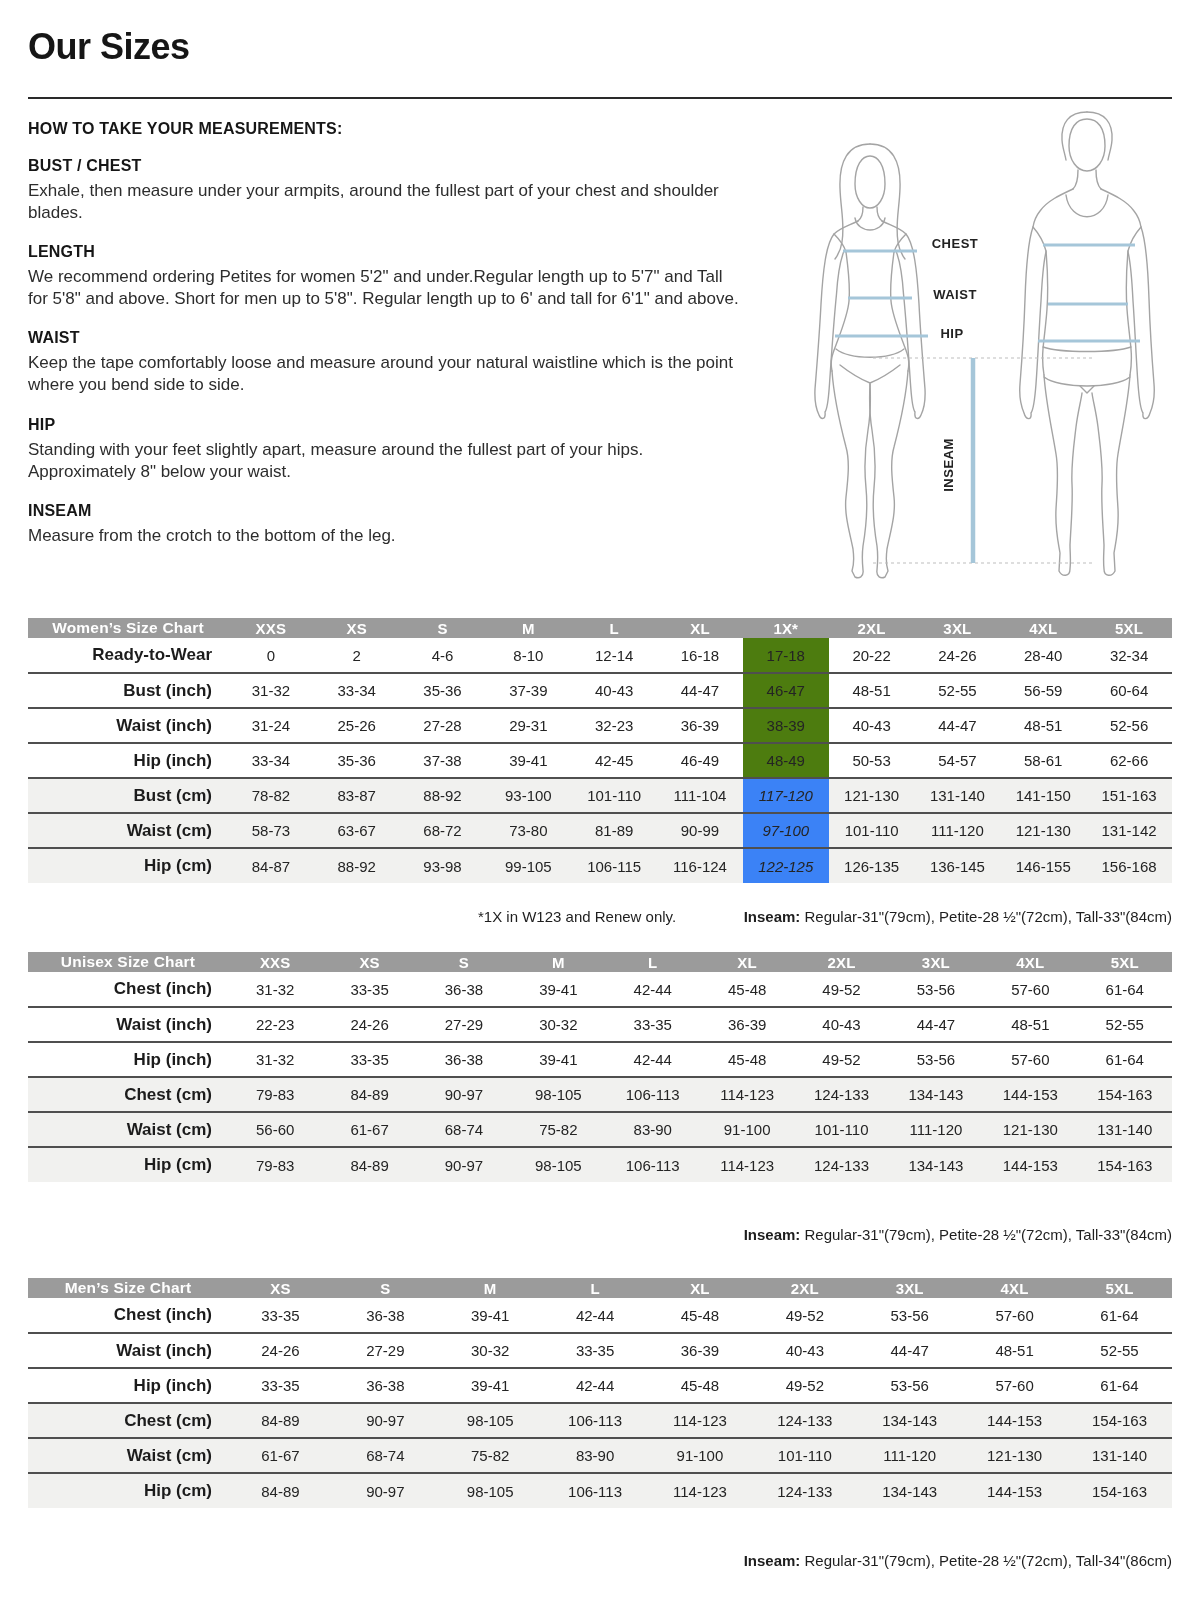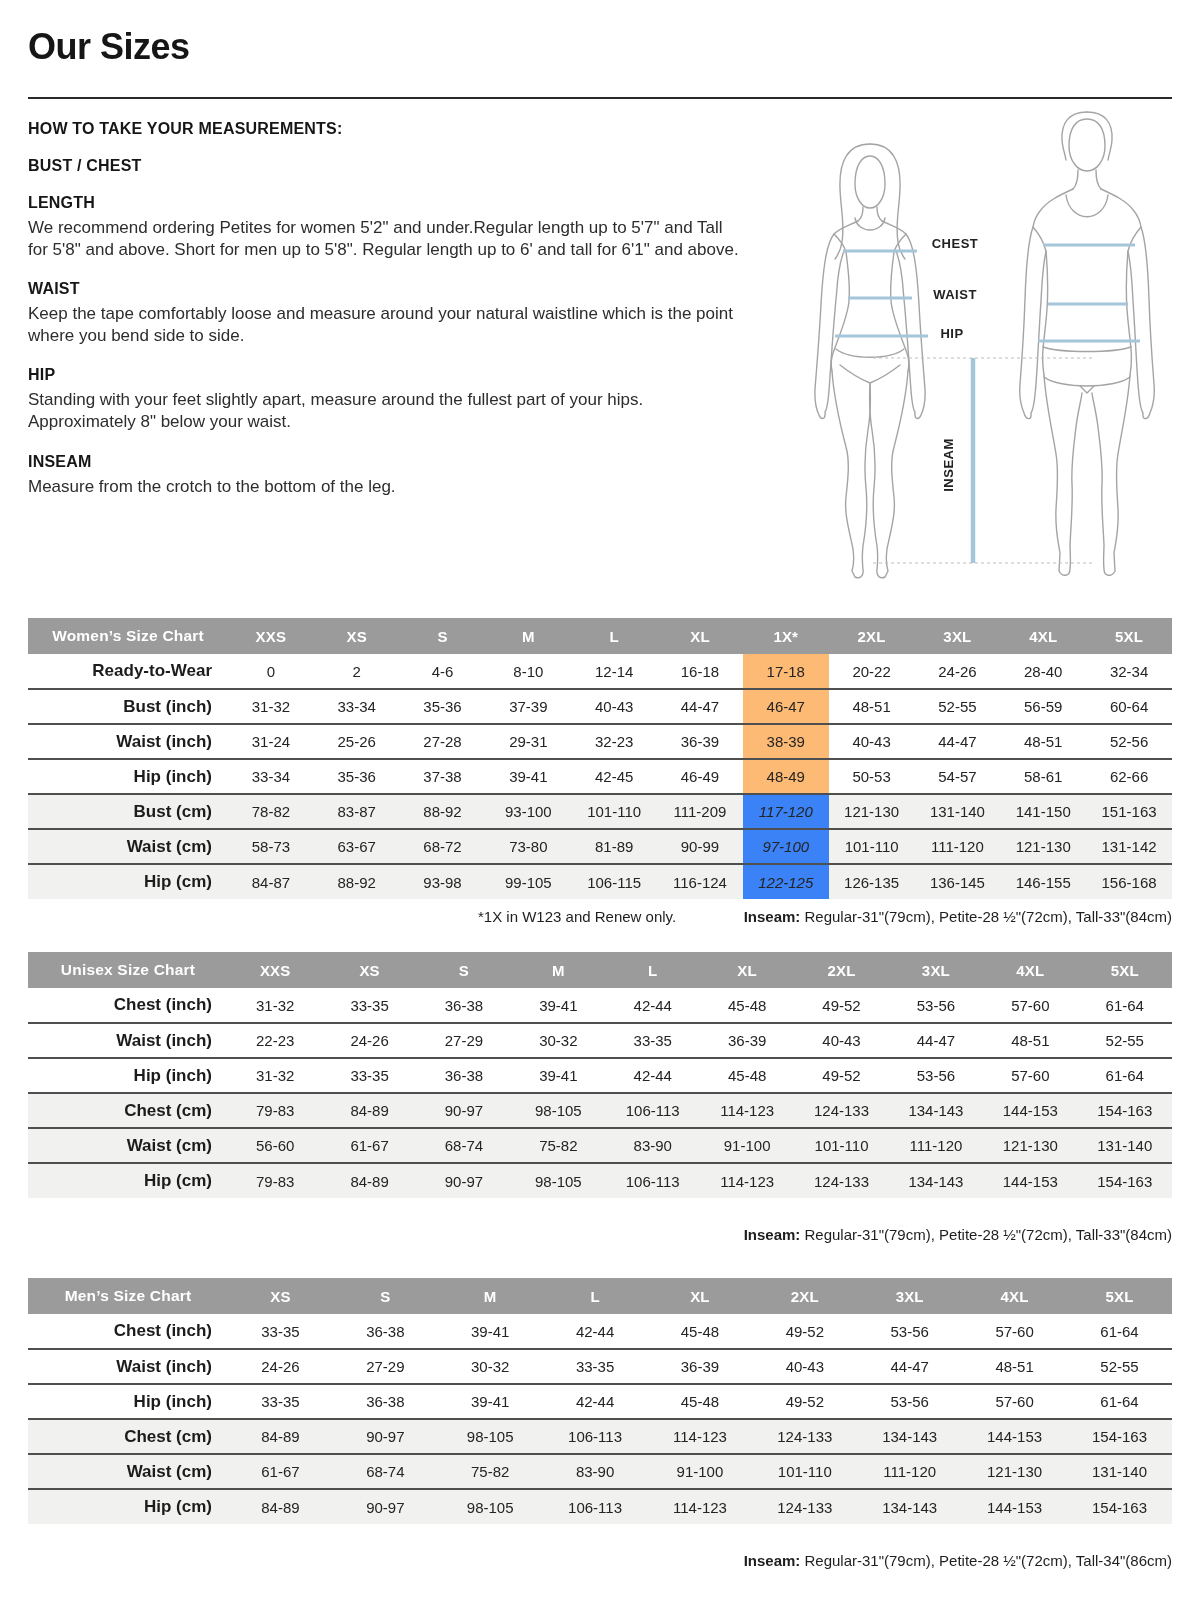--- a/index.html
+++ b/index.html
@@ -34,31 +34,31 @@
   .dash { stroke:#bdbdbd; stroke-width:1; stroke-dasharray:3 3; }
   .diag-label { font-family:"Liberation Sans",sans-serif; font-size:13px; font-weight:700; fill:#222; letter-spacing:.5px; }
 
   
   table.size {
     position:absolute; left:28px; width:1144px;
     border-collapse:collapse; table-layout:fixed;
   }
   table.size thead th {
     background:#9b9b9b; color:#ffffff; font-size:15px; font-weight:700;
-    height:36px; text-align:center; letter-spacing:.2px;
+    height:20px; text-align:center; letter-spacing:.2px;
   }
   table.size thead th.ttl { font-size:15.5px; }
   table.size tbody tr { height:35px;margin-top:16px; }
   table.size tbody tr + tr { border-top:2px solid #4f4f4f; }
   table.size tbody th.lbl {
     text-align:right; padding-right:16px; font-size:17px; font-weight:700; color:#1c1c1c;
   }
   table.size tbody td { text-align:center; font-size:15px; color:#242424; }
   table.size tbody tr.shaded td, table.size tbody tr.shaded th.lbl { background:#f1f1ef; }
-  table.size tbody td.hl { background:#fdba74; }
+  table.size tbody td.hl { background:#4d7c0f; }
   table.size tbody tr.shaded td.hl { background:#3b82f6;font-style:italic; }
 
   #women-table { top:618px; }
   #unisex-table { top:952px; }
   #mens-table  { top:1278px; }
 
   .footnote { font-size:15px; color:#1e1e1e; }
   .footnote b { font-weight:700; }
   #women-foot-note { left:478px; top:908px; }
   #women-foot-inseam { right:28px; top:908px; }
@@ -69,20 +69,21 @@
 <body>
 
 <h1 id="page-title" class="abs">Our Sizes</h1>
 <div id="title-rule" class="abs"></div>
 
 <div id="instructions" class="abs">
   <div class="instr-heading">HOW TO TAKE YOUR MEASUREMENTS:</div>
 
   <div class="instr-section">
     <div class="instr-title">BUST / CHEST</div>
+    <div class="instr-body">Exhale, then measure under your armpits, around the fullest part of your chest and shoulder blades.</div>
   </div>
   <div class="instr-section">
     <div class="instr-title">LENGTH</div>
     <div class="instr-body">We recommend ordering Petites for women 5'2" and under.Regular length up to 5'7" and Tall for 5'8" and above. Short for men up to 5'8". Regular length up to 6' and tall for 6'1" and above.</div>
   </div>
   <div class="instr-section">
     <div class="instr-title">WAIST</div>
     <div class="instr-body">Keep the tape comfortably loose and measure around your natural waistline which is the point where you bend side to side.</div>
   </div>
   <div class="instr-section">
@@ -266,21 +267,21 @@
         <td>58-61</td>
         <td>62-66</td>
       </tr>
       <tr class="shaded">
         <th class="lbl">Bust (cm)</th>
         <td>78-82</td>
         <td>83-87</td>
         <td>88-92</td>
         <td>93-100</td>
         <td>101-110</td>
-        <td>111-209</td>
+        <td>111-104</td>
         <td class="hl">117-120</td>
         <td>121-130</td>
         <td>131-140</td>
         <td>141-150</td>
         <td>151-163</td>
       </tr>
       <tr class="shaded">
         <th class="lbl">Waist (cm)</th>
         <td>58-73</td>
         <td>63-67</td>

